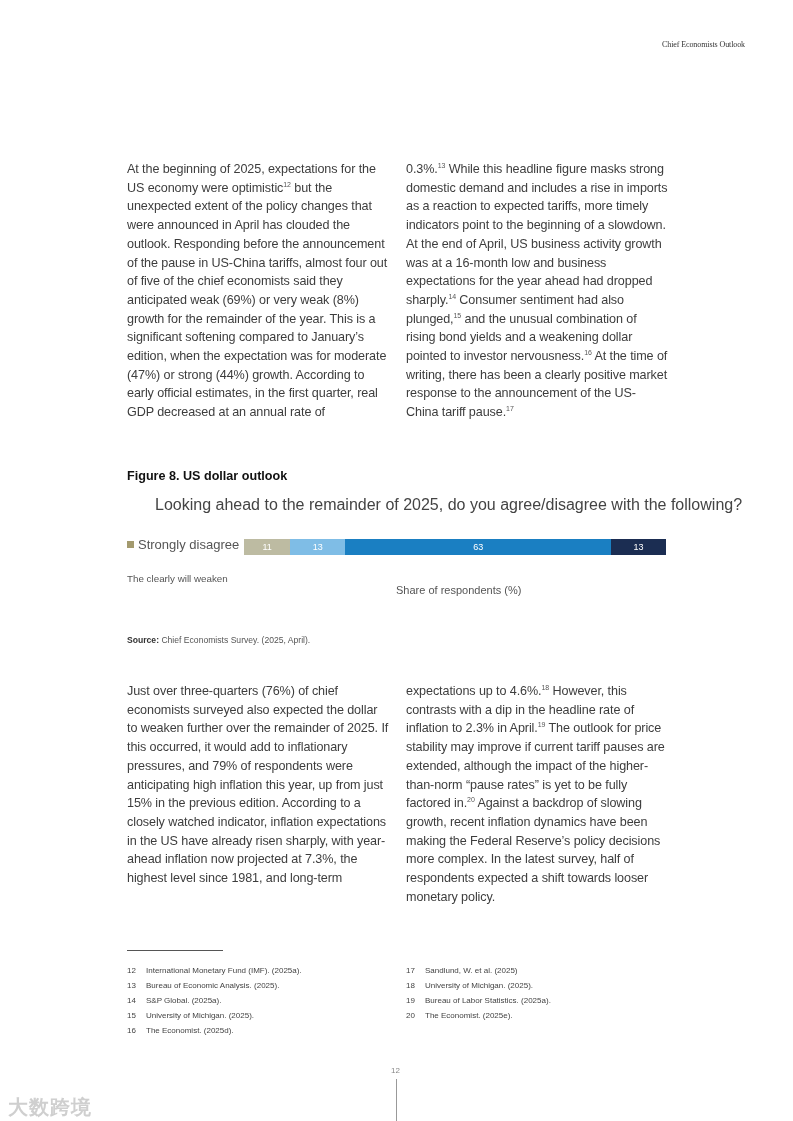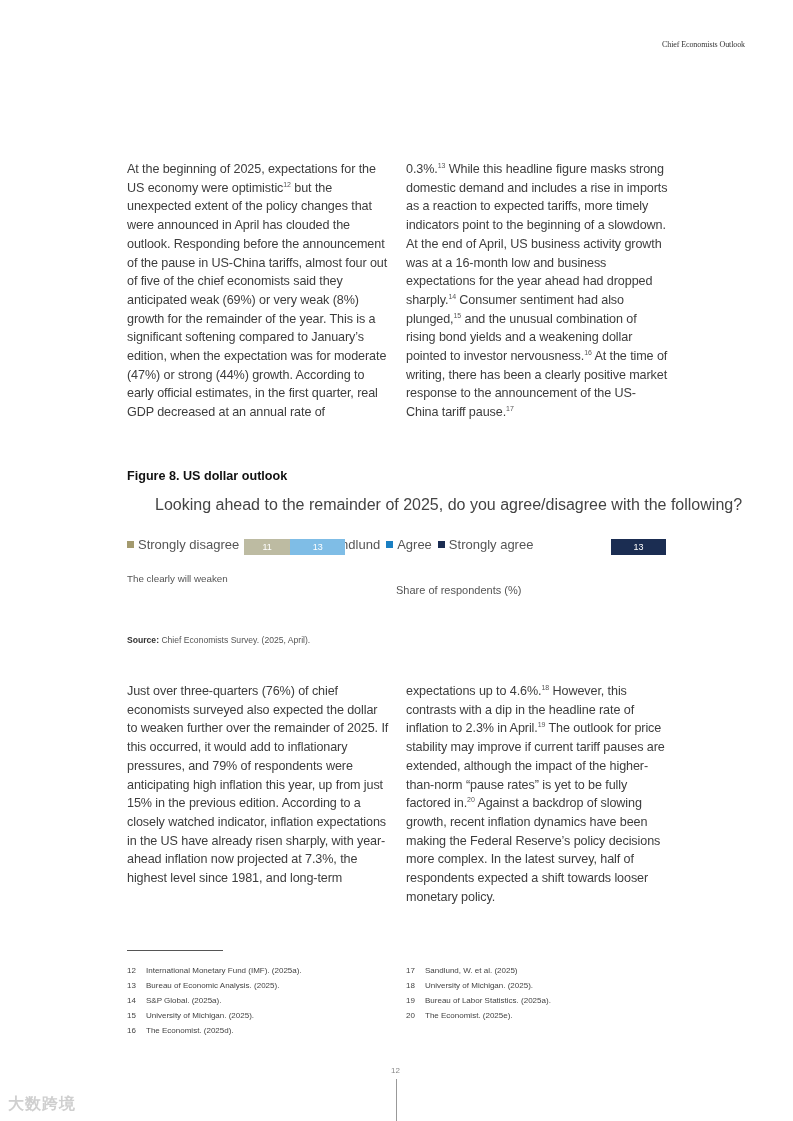--- a/index.html
+++ b/index.html
@@ -25,21 +25,21 @@
   .seg { position: absolute; top: 0; height: 16px; color: #fff; font-size: 9px; display: flex; align-items: center; justify-content: center; }
   .axis-title { position: absolute; left: 396px; top: 584px; font-size: 11px; color: #555; }
   .source { position: absolute; left: 127px; top: 635px; font-size: 8.6px; color: #555; }
   .source b { color: #333; }
   .fn-rule { position: absolute; left: 127px; top: 950px; width: 96px; height: 1px; background: #555; }
   .footnotes { position: absolute; font-size: 8px; color: #444; line-height: 15px; }
   .fn { display: flex; }
   .fn .num { width: 19px; }
   .page-number { position: absolute; left: 391px; top: 1066px; font-size: 8px; color: #888; }
   .page-line { position: absolute; left: 396px; top: 1079px; width: 1px; height: 42px; background: #999; }
-  .watermark { position: absolute; left: 8px; top: 1094px; font-size: 16px; color: #cfcfcf; font-weight: bold; letter-spacing: 1px; }
+  .watermark { position: absolute; left: 8px; top: 1094px; font-size: 20px; color: #cfcfcf; font-weight: bold; letter-spacing: 1px; }
 </style>
 </head>
 <body>
 
 <div class="running-head">Chief Economists Outlook</div>
 
 <div class="col" id="top-left" style="left:127px; top:160px;">
     <p><span>At the beginning of 2025, expectations for the US economy were optimistic</span><sup>12</sup><span> but the unexpected extent of the policy changes that were announced in April has clouded the outlook. Responding before the announcement of the pause in US-China tariffs, almost four out of five of the chief economists said they anticipated weak (69%) or very weak (8%) growth for the remainder of the year. This is a significant softening compared to January’s edition, when the expectation was for moderate (47%) or strong (44%) growth. According to early official estimates, in the first quarter, real GDP decreased at an annual rate of</span></p>
   </div>
 <div class="col" id="top-right" style="left:406px; top:160px;">
@@ -72,20 +72,23 @@
     </div>
   </div>
 
 <div class="row-label">The clearly will weaken</div>
 <div class="bar" id="bar">
     <div class="seg" style="left: 0px; width: 46.42px; background: rgb(189, 187, 162);">
       <span>11</span>
     </div>
     <div class="seg" style="left: 46.42px; width: 54.86px; background: rgb(127, 189, 230);">
       <span>13</span>
+    </div>
+    <div class="seg" style="left: 101.28px; width: 265.86px; background: rgb(26, 127, 194);">
+      <span>63</span>
     </div>
     <div class="seg" style="left: 367.14px; width: 54.86px; background: rgb(27, 45, 82);">
       <span>13</span>
     </div>
   </div>
 
 <div class="axis-title">Share of respondents (%)</div>
 
 <div class="source"><b>Source:</b><span> Chief Economists Survey. (2025, April).</span></div>
 

